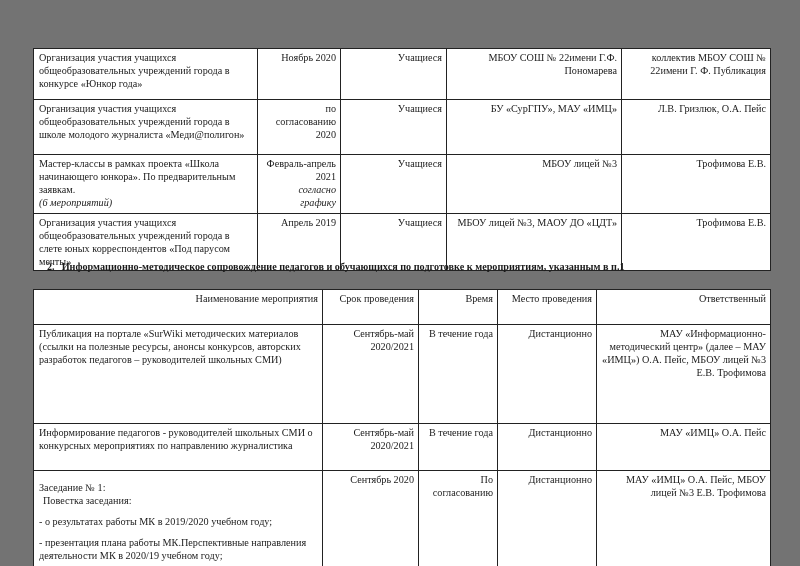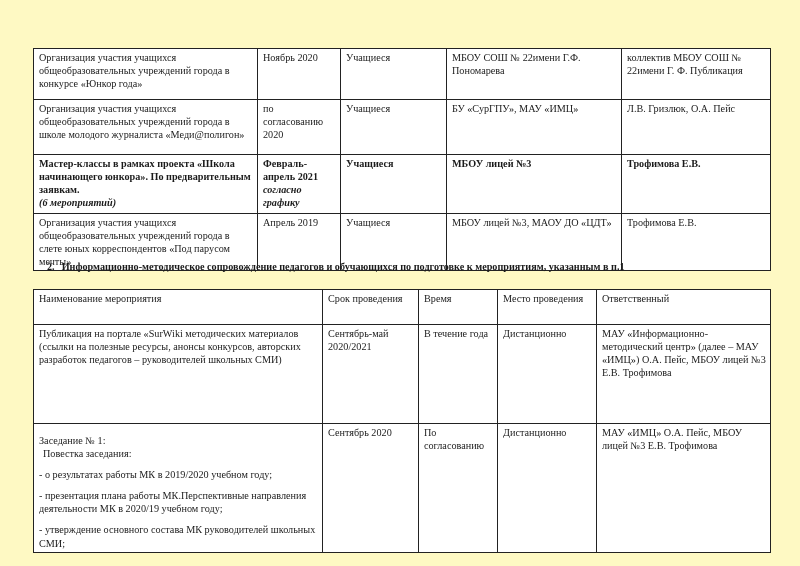--- a/index.html
+++ b/index.html
@@ -11,57 +11,57 @@
     height: 566px;
     background: #ffffff;
     font-family: "Liberation Serif", "DejaVu Serif", serif;
     color: #1b1b1b;
     overflow: hidden;
     position: relative;
   }
   .page {
     position: absolute;
     inset: 0;
-    background: #fef9c3;
+    background: #737373;
   }
 
   
   table.doc-table {
     position: absolute;
     border-collapse: collapse;
     table-layout: fixed;
     background: #ffffff;
   }
   table.doc-table td,
   table.doc-table th {
     border: 1px solid #222;
     vertical-align: top;
     padding: 2px 4px 2px 5px;
     font-size: 10.2px;
     line-height: 13.1px;
     font-weight: normal;
   }
   .c-left   { text-align: left; }
-  .c-center { text-align: left; }
+  .c-center { text-align: right; }
 
   
   #table-activities {
     left: 33px;
     top: 48px;
     width: 737px;
   }
   #table-activities .col-name  { width: 224px; }
   #table-activities .col-term  { width: 83px; }
   #table-activities .col-aud   { width: 106px; }
   #table-activities .col-place { width: 175px; }
   #table-activities .col-resp  { width: 149px; }
 
   #table-activities tr.r1 td { height: 46px; }
   #table-activities tr.r2 td { height: 50px; }
-  #table-activities tr.r3 td { height: 54px; font-weight: bold; }
+  #table-activities tr.r3 td { height: 54px; }
   #table-activities tr.r4 td { height: 49px; }
 
   
   #section-heading {
     position: absolute;
     left: 47px;
     top: 260px;
     width: 725px;
     font-size: 10.2px;
     font-weight: bold;
@@ -168,20 +168,27 @@
       </tr>
     </thead>
     <tbody>
       <tr class="r1">
         <td class="c-left">Публикация на портале «SurWiki методических материалов (ссылки на полезные ресурсы, анонсы конкурсов, авторских разработок педагогов – руководителей школьных СМИ)</td>
         <td class="c-center">Сентябрь-май 2020/2021</td>
         <td class="c-center">В течение года</td>
         <td class="c-center">Дистанционно</td>
         <td class="c-center">МАУ «Информационно-методический центр» (далее – МАУ «ИМЦ») О.А. Пейс, МБОУ лицей №3 Е.В. Трофимова</td>
       </tr>
+      <tr class="r2">
+        <td class="c-left">Информирование педагогов - руководителей школьных СМИ о конкурсных мероприятиях по направлению журналистика</td>
+        <td class="c-center">Сентябрь-май 2020/2021</td>
+        <td class="c-center">В течение года</td>
+        <td class="c-center">Дистанционно</td>
+        <td class="c-center">МАУ «ИМЦ» О.А. Пейс</td>
+      </tr>
       <tr class="r3">
         <td class="c-left">
           <span class="agenda-line">Заседание № 1:</span>
           <span class="agenda-indent">Повестка заседания:</span>
           <span class="agenda-line">- о результатах работы МК в 2019/2020 учебном году;</span>
           <span class="agenda-line">- презентация плана работы МК.Перспективные направления деятельности МК в 2020/19 учебном году;</span>
           <span class="agenda-line">- утверждение основного состава МК руководителей школьных СМИ;</span>
         </td>
         <td class="c-center">Сентябрь 2020</td>
         <td class="c-center">По согласованию</td>

